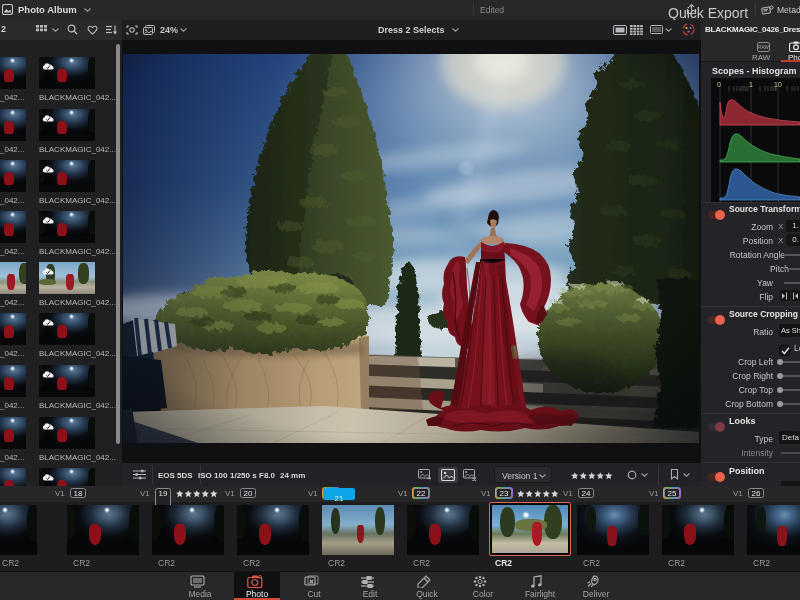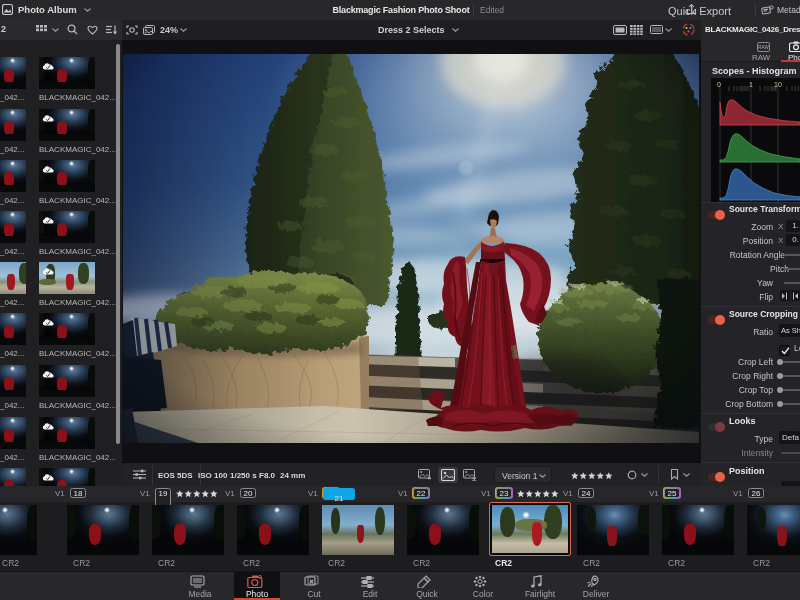--- a/index.html
+++ b/index.html
@@ -15,33 +15,32 @@
           <rect x="0.5" y="0.5" width="10" height="10" rx="2" fill="none" stroke="#c8c8cc" stroke-width="1.1"></rect>
           <path d="M2,8 L4.5,5 L6.5,7.2 L8,5.8 L9,7 L9,8.5 L2,8.5 Z" fill="#c8c8cc"></path>
         </svg>
       </div>
   <div class="abs" style="left:18px;top:4px;font-size:9.5px;font-weight:bold;color:#dcdcde">Photo Album</div>
   <div class="abs" style="left:84px;top:8px">
         <svg width="7" height="4" viewBox="0 0 7 4" style="vertical-align:middle">
           <polyline points="0.5,0.5 3.5,3.2 6.5,0.5" fill="none" stroke="#9a9aa0" stroke-width="1.1"></polyline>
         </svg>
       </div>
-  <div class="abs" style="left:301px;top:5px;width:200px;text-align:center;font-size:9px;letter-spacing:-0.2px;font-weight:bold;color:#e8e8ea;white-space:nowrap">Blackmagic Fashion Photo Shoot</div>
   <div class="abs" style="left:473px;top:4px;width:1px;height:12px;background:#3c3c40"></div>
   <div class="abs" style="left:480px;top:5px;font-size:8.5px;color:#8c8c90">Edited</div>
   <div class="abs" style="left:686px;top:4px">
         <svg width="11" height="11" viewBox="0 0 11 11">
           <g stroke="#b8b8bc" stroke-width="1.1" fill="none">
             <path d="M1.5,5 L1.5,9.5 L9.5,9.5 L9.5,5"></path>
             <line x1="5.5" y1="0.8" x2="5.5" y2="6.5"></line>
             <polyline points="3.2,2.8 5.5,0.6 7.8,2.8"></polyline>
           </g>
         </svg>
       </div>
-  <div class="abs" style="left:668px;top:5px;font-size:11px;color:#c8c8cc">Quick Export</div>
+  <div class="abs" style="left:668px;top:5px;font-size:14px;color:#c8c8cc">Quick Export</div>
   <div class="abs" style="left:755px;top:4px;width:1px;height:12px;background:#3c3c40"></div>
   <div class="abs" style="left:761px;top:5px">
         <svg width="13" height="10" viewBox="0 0 13 10">
           <g stroke="#b8b8bc" stroke-width="1" fill="none">
             <rect x="1" y="2.5" width="8" height="6" rx="1" transform="rotate(-8 5 5)"></rect>
             <path d="M2.5,4.5 L7,4.2 M2.7,6 L6,5.8"></path>
             <circle cx="10.5" cy="2.5" r="1.6"></circle>
           </g>
         </svg>
       </div>

